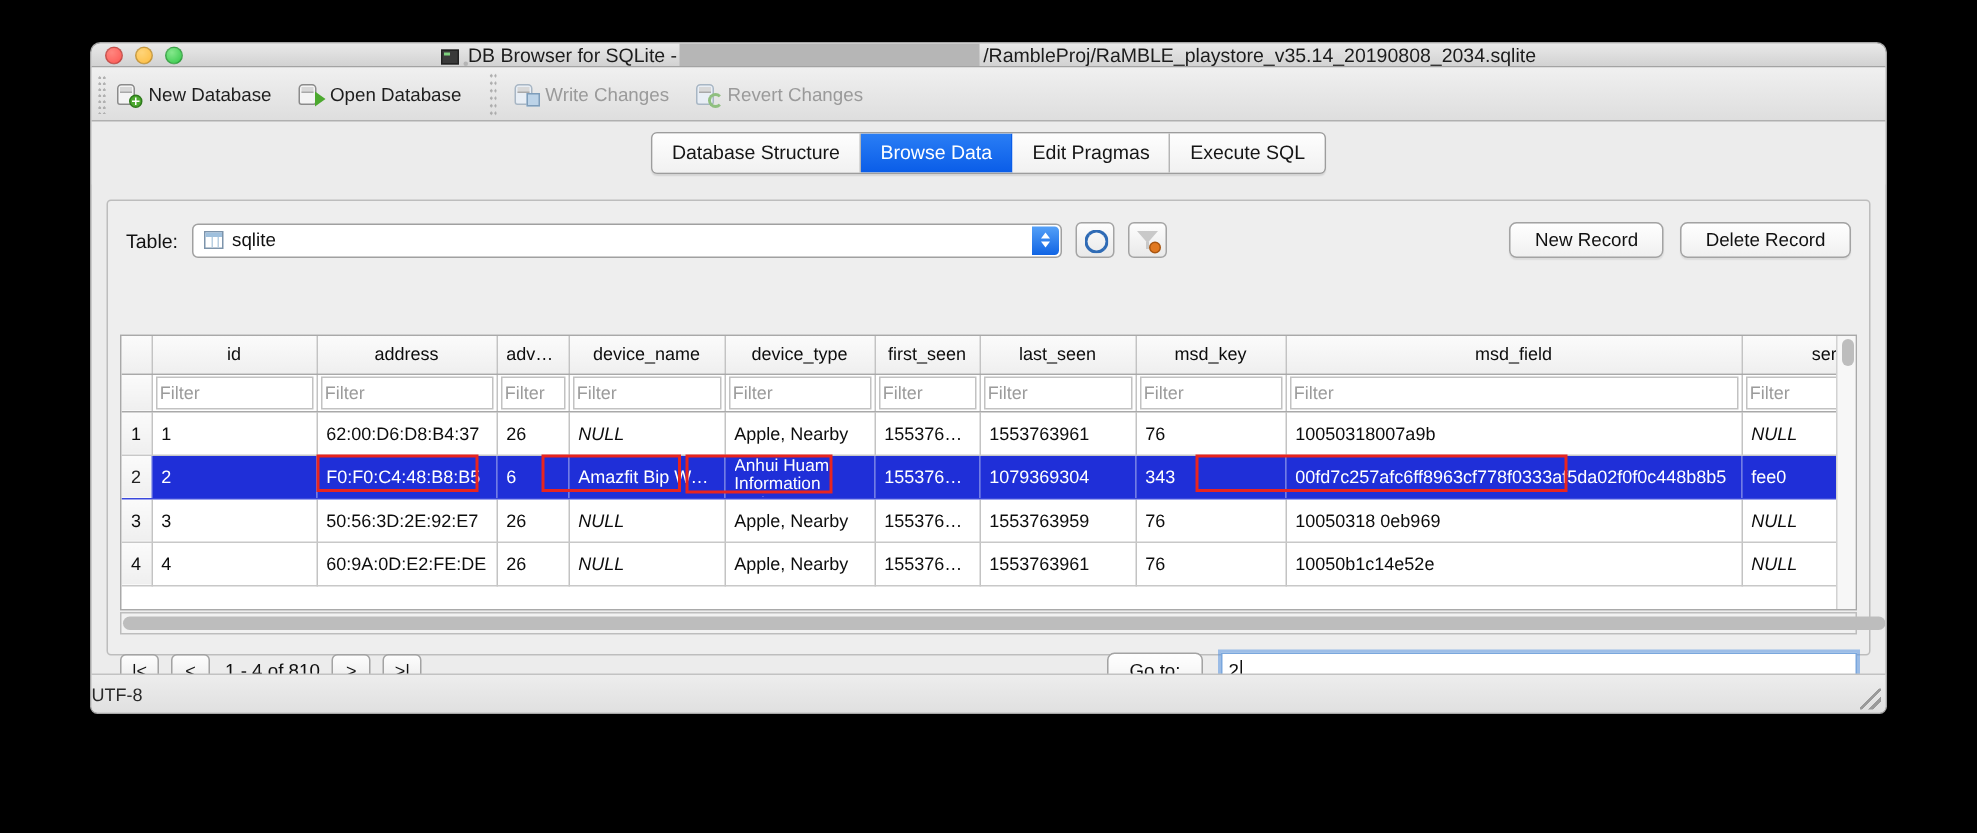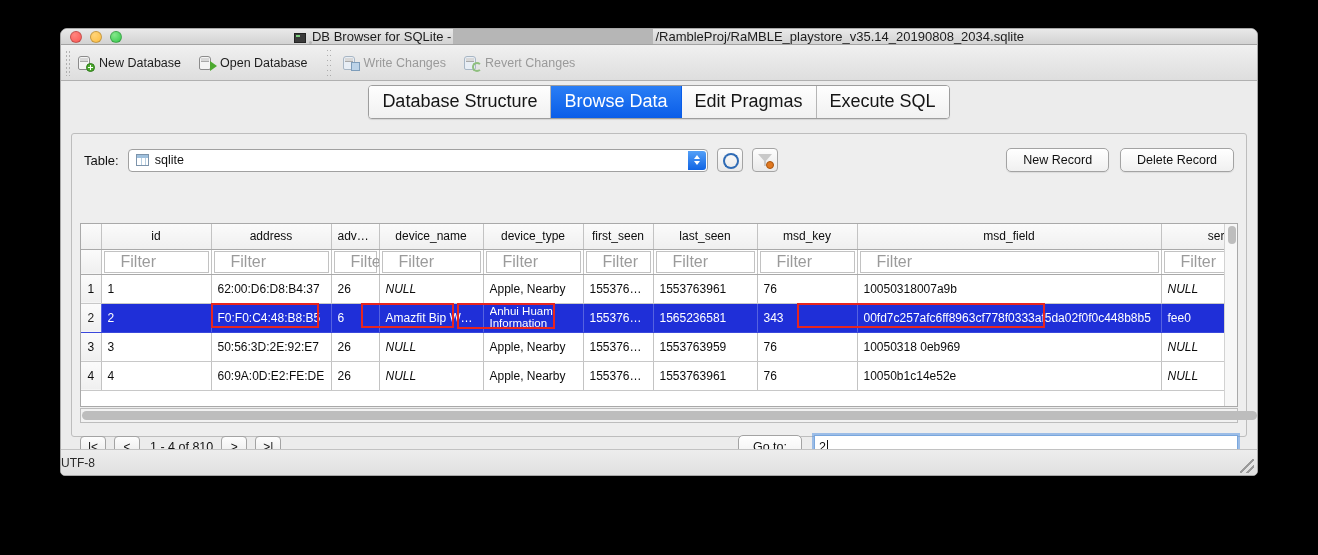--- a/index.html
+++ b/index.html
@@ -134,21 +134,21 @@
   }
   .tabs {
     display: flex;
     border: 1px solid #9d9d9d;
     border-radius: 4px;
     overflow: hidden;
     box-shadow: 0 1px 1px rgba(0,0,0,0.10);
     background: #fff;
   }
   .tab {
-    font-size: 18px; color: #151515;
+    font-size: 13px; color: #151515;
     padding: 5px 13px 6px;
     background: linear-gradient(to bottom, #fefefe, #f1f1f1);
     border-right: 1px solid #b5b5b5;
     cursor: default; white-space: nowrap;
   }
   .tab:last-child { border-right: none; }
   .tab.active {
     background: linear-gradient(to bottom, #2a7ef5, #0a5de8);
     color: #ffffff;
     border-right-color: #0a5de8;
@@ -281,22 +281,22 @@
     text-align: center; color: #222; width: 20px;
     border-right: 1px solid #b6b6b6;
   }
   tr.filter-row td {
     height: 24px; padding: 0;
     background: #ffffff; border-bottom: 1px solid #a9a9a9;
   }
   tr.filter-row td .fbox {
     height: 22px; margin: 1px 2px;
     border: 1px solid #c2c2c2; background: #fff;
-    display: flex; align-items: center; padding-left: 16px;
-    font-size: 16px; color: #9b9b9b;
+    display: flex; align-items: center; padding-left: 2px;
+    font-size: 12px; color: #9b9b9b;
   }
   tr.filter-row td.gutter { background: linear-gradient(to bottom, #fbfbfb, #efefef); }
 
   td.nullcell { color: #9d9d9d; font-style: italic; }
   tr.selected td { background: #1f2fd8; color: #ffffff; border-right-color: #5562e0; border-bottom-color: #3a48dc; }
   tr.selected td.gutter { background: linear-gradient(to bottom, #fbfbfb, #efefef); color: #222; }
   .cell-two-line {
     display: block; white-space: normal; line-height: 12.5px;
     font-size: 11.5px; max-height: 26px; overflow: hidden;
   }
@@ -557,21 +557,21 @@
             <tr class="selected">
               <td class="gutter">2</td>
               <td>2</td>
               <td>F0:F0:C4:48:B8:B5</td>
               <td>6</td>
               <td>Amazfit Bip Watch</td>
               <td>
                 <span class="cell-two-line">Anhui Huami Information Tech…</span>
               </td>
               <td>155376…</td>
-              <td>1565236581</td>
+              <td>1079369304</td>
               <td>343</td>
               <td>00fd7c257afc6ff8963cf778f0333af5da02f0f0c448b8b5</td>
               <td>fee0</td>
             </tr>
 
             <tr>
               <td class="gutter">3</td>
               <td>3</td>
               <td>50:56:3D:2E:92:E7</td>
               <td>26</td>

